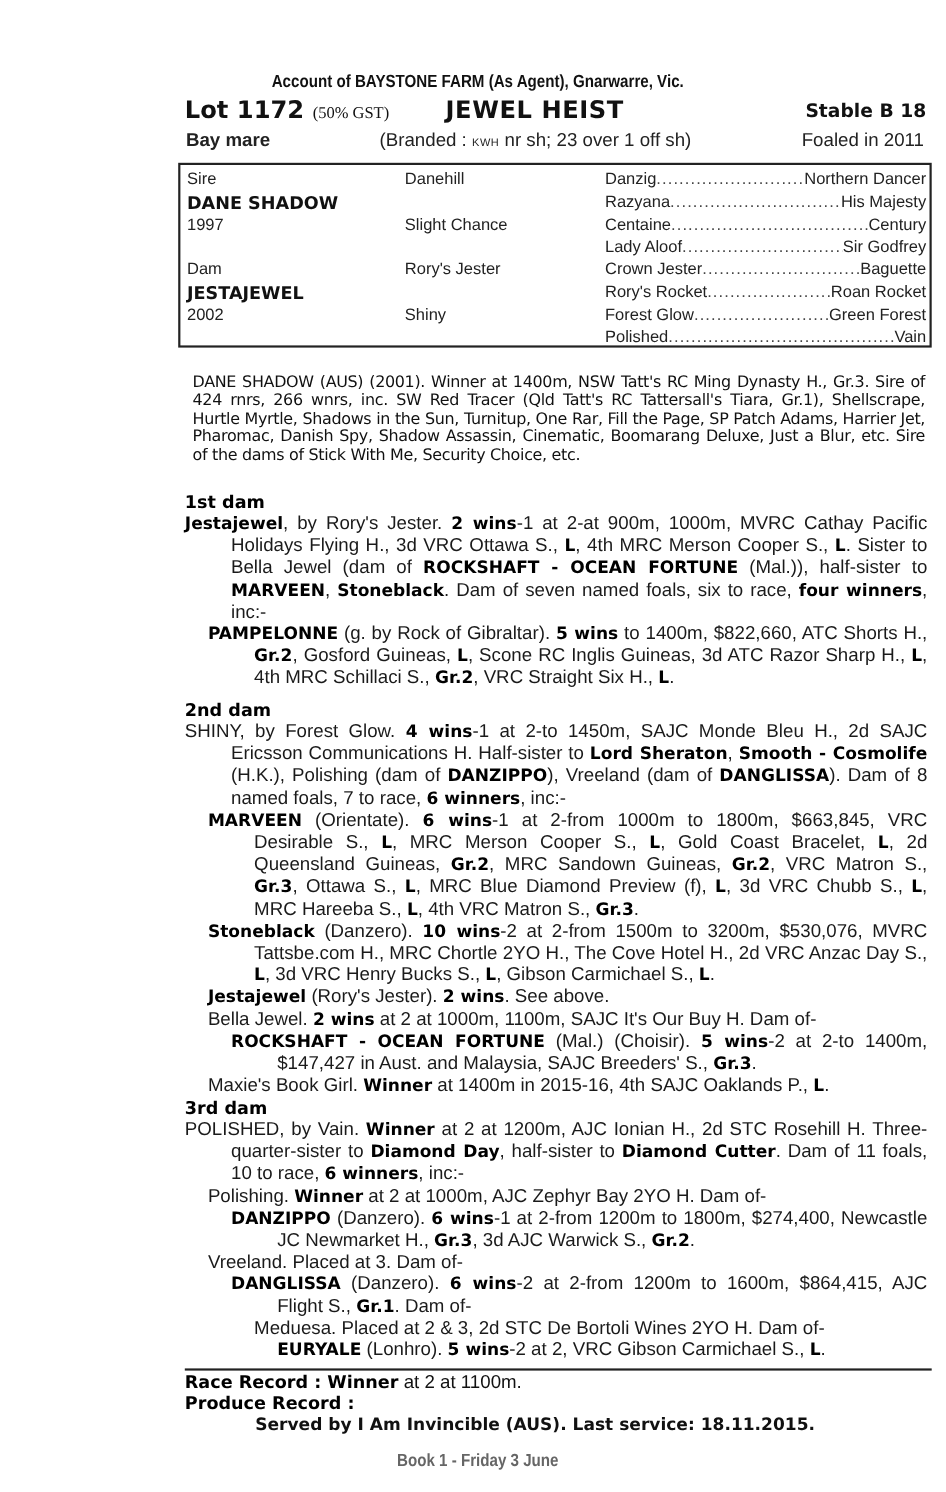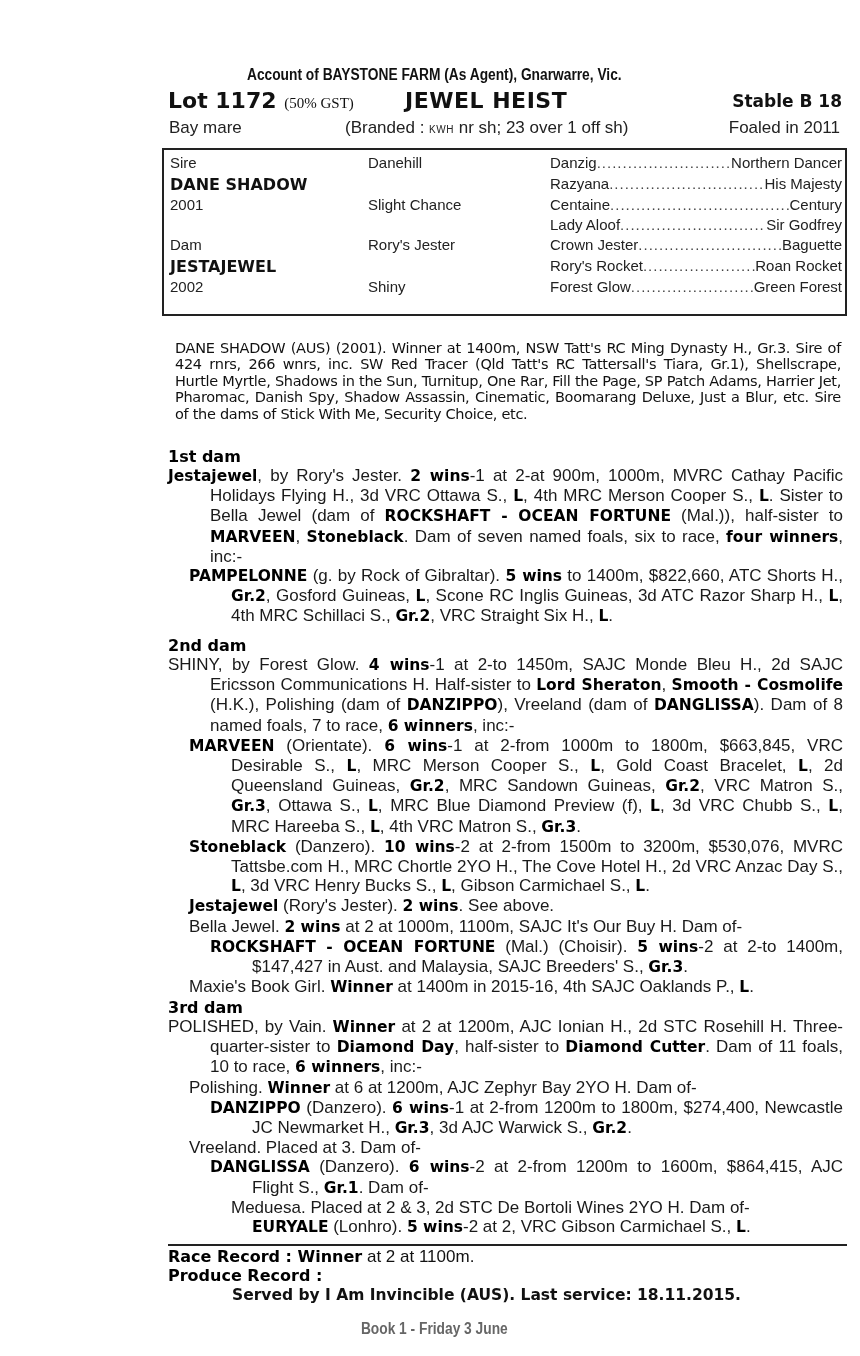--- a/index.html
+++ b/index.html
@@ -6,21 +6,21 @@
   body { width:860px; height:1356px; position:relative; overflow:hidden; color:#111; font-family:"Liberation Sans", sans-serif; }
   .page { position:absolute; left:0; top:0; width:860px; height:1356px; }
 
   .vendor { position:absolute; top:66px; left:0; width:1010px; text-align:center; font-family:"Liberation Sans", sans-serif; font-weight:bold; font-size:16px; transform:scaleX(0.86); transform-origin:0 0; letter-spacing:0; }
   .lotline { position:absolute; top:88px; left:168px; width:674px; height:30px; }
   .lot { position:absolute; left:0; top:0; font-family:"DejaVu Sans", sans-serif; font-weight:bold; font-size:22px; }
   .lot .gst { font-family:Liberation Serif, serif; font-weight:normal; font-size:15px;margin-top:48px; }
   .horse { position:absolute; left:237px; top:0; font-family:"DejaVu Sans", sans-serif; font-weight:bold; font-size:22px; letter-spacing:0.5px; }
   .stable { position:absolute; right:0; top:3px; font-family:"DejaVu Sans", sans-serif; font-weight:bold; font-size:17px; }
   .subline { position:absolute; top:118px; left:168px; width:674px; height:22px; font-size:17px; color:#222; }
-  .subline .sex { position:absolute; left:1px; top:0; }
+  .subline .sex { position:absolute; left:1px; top:0;font-weight:bold; }
   .subline .brand { position:absolute; left:177px; top:0; }
   .subline .brand .mark { font-size:10px; letter-spacing:0.5px; }
   .subline .foaled { position:absolute; right:2px; top:0; }
 
   .ped { position:absolute; left:162px; top:148px; width:685px; height:168px; border:2px solid #222; box-sizing:border-box; font-size:15px; color:#222; }
   .ped .cell { position:absolute; white-space:nowrap; }
   .ped .big { font-family:"DejaVu Sans", sans-serif; font-weight:bold; font-size:16px; color:#111; }
   .ped .g3 { position:absolute; left:386px; width:292px; display:flex; white-space:nowrap; }
   .ped .g3 .dots { flex:1; overflow:hidden; letter-spacing:1px; color:#444; }
   .ped .g3 .dots::after { content:"........................................................................................"; }
@@ -58,21 +58,21 @@
 
   <div class="subline">
     <span class="sex">Bay mare</span>
     <span class="brand"><span>(Branded : </span><span class="mark">KWH</span><span> nr sh; 23 over 1 off sh)</span></span>
     <span class="foaled">Foaled in 2011</span>
   </div>
 
   <div class="ped">
     <span class="cell" style="left:6px;top:4px;">Sire</span>
     <span class="cell big" style="left:6px;top:25px;">DANE SHADOW</span>
-    <span class="cell" style="left:6px;top:46px;">2001</span>
+    <span class="cell" style="left:6px;top:46px;">1997</span>
     <span class="cell" style="left:6px;top:86px;">Dam</span>
     <span class="cell big" style="left:6px;top:107px;">JESTAJEWEL</span>
     <span class="cell" style="left:6px;top:128px;">2002</span>
 
     <span class="cell" style="left:204px;top:4px;">Danehill</span>
     <span class="cell" style="left:204px;top:46px;">Slight Chance</span>
     <span class="cell" style="left:204px;top:86px;">Rory's Jester</span>
     <span class="cell" style="left:204px;top:128px;">Shiny</span>
 
     <div class="g3" style="top:4px;">
@@ -103,20 +103,25 @@
     <div class="g3" style="top:107px;">
         <span>Rory's Rocket</span>
         <span class="dots"></span>
         <span>Roan Rocket</span>
       </div>
     <div class="g3" style="top:128px;">
         <span>Forest Glow</span>
         <span class="dots"></span>
         <span>Green Forest</span>
       </div>
+    <div class="g3" style="top:148px;">
+        <span>Polished</span>
+        <span class="dots"></span>
+        <span>Vain</span>
+      </div>
   </div>
 
   <p class="sireblurb">DANE SHADOW (AUS) (2001). Winner at 1400m, NSW Tatt's RC Ming Dynasty H., Gr.3. Sire of 424 rnrs, 266 wnrs, inc. SW Red Tracer (Qld Tatt's RC Tattersall's Tiara, Gr.1), Shellscrape, Hurtle Myrtle, Shadows in the Sun, Turnitup, One Rar, Fill the Page, SP Patch Adams, Harrier Jet, Pharomac, Danish Spy, Shadow Assassin, Cinematic, Boomarang Deluxe, Just a Blur, etc. Sire of the dams of Stick With Me, Security Choice, etc.</p>
 
   <div class="body-text" style="top:447px;">
     <p class="sec">1st dam</p>
     <p class="h0"><span class="b">Jestajewel</span><span>, by Rory's Jester. </span><span class="b">2 wins</span><span>-1 at 2-at 900m, 1000m, MVRC Cathay Pacific Holidays Flying H., 3d VRC Ottawa S., </span><span class="b">L</span><span>, 4th MRC Merson Cooper S., </span><span class="b">L</span><span>. Sister to Bella Jewel (dam of </span><span class="b">ROCKSHAFT - OCEAN FORTUNE</span><span> (Mal.)), half-sister to </span><span class="b">MARVEEN</span><span>, </span><span class="b">Stoneblack</span><span>. Dam of seven named foals, six to race, </span><span class="b">four winners</span><span>, inc:-</span></p>
     <p class="h1a"><span class="b">PAMPELONNE</span><span> (g. by Rock of Gibraltar). </span><span class="b">5 wins</span><span> to 1400m, $822,660, ATC Shorts H., </span><span class="b">Gr.2</span><span>, Gosford Guineas, </span><span class="b">L</span><span>, Scone RC Inglis Guineas, 3d ATC Razor Sharp H., </span><span class="b">L</span><span>, 4th MRC Schillaci S., </span><span class="b">Gr.2</span><span>, VRC Straight Six H., </span><span class="b">L</span><span>.</span></p>
   </div>
 
@@ -130,21 +135,21 @@
         <p class="h1"><span>Bella Jewel. </span><span class="b">2 wins</span><span> at 2 at 1000m, 1100m, SAJC It's Our Buy H. Dam of-</span></p>
         <p class="h2"><span class="b">ROCKSHAFT - OCEAN FORTUNE</span><span> (Mal.) (Choisir). </span><span class="b">5 wins</span><span>-2 at 2-to 1400m, $147,427 in Aust. and Malaysia, SAJC Breeders' S., </span><span class="b">Gr.3</span><span>.</span></p>
         <p class="h1"><span>Maxie's Book Girl. </span><span class="b">Winner</span><span> at 1400m in 2015-16, 4th SAJC Oaklands P., </span><span class="b">L</span><span>.</span></p>
       </div>
   </div>
 
   <div class="body-text" style="top:998px;">
     <p class="sec">3rd dam</p>
     <p class="h0"><span>POLISHED, by Vain. </span><span class="b">Winner</span><span> at 2 at 1200m, AJC Ionian H., 2d STC Rosehill H. Three-quarter-sister to </span><span class="b">Diamond Day</span><span>, half-sister to </span><span class="b">Diamond Cutter</span><span>. Dam of 11 foals, 10 to race, </span><span class="b">6 winners</span><span>, inc:-</span></p>
     <div>
-        <p class="h1"><span>Polishing. </span><span class="b">Winner</span><span> at 6 at 1200m, AJC Zephyr Bay 2YO H. Dam of-</span></p>
+        <p class="h1"><span>Polishing. </span><span class="b">Winner</span><span> at 2 at 1000m, AJC Zephyr Bay 2YO H. Dam of-</span></p>
         <p class="h2"><span class="b">DANZIPPO</span><span> (Danzero). </span><span class="b">6 wins</span><span>-1 at 2-from 1200m to 1800m, $274,400, Newcastle JC Newmarket H., </span><span class="b">Gr.3</span><span>, 3d AJC Warwick S., </span><span class="b">Gr.2</span><span>.</span></p>
         <p class="h1"><span>Vreeland. Placed at 3. Dam of-</span></p>
         <p class="h2"><span class="b">DANGLISSA</span><span> (Danzero). </span><span class="b">6 wins</span><span>-2 at 2-from 1200m to 1600m, $864,415, AJC Flight S., </span><span class="b">Gr.1</span><span>. Dam of-</span></p>
         <p class="h3" style="padding-left: 105px; text-indent: -42px;"><span>Meduesa. Placed at 2 &amp; 3, 2d STC De Bortoli Wines 2YO H. Dam of-</span></p>
         <p class="h2" style="padding-left: 105px; text-indent: -21px;"><span class="b">EURYALE</span><span> (Lonhro). </span><span class="b">5 wins</span><span>-2 at 2, VRC Gibson Carmichael S., </span><span class="b">L</span><span>.</span></p>
       </div>
   </div>
 
   <div class="rule"></div>
 

